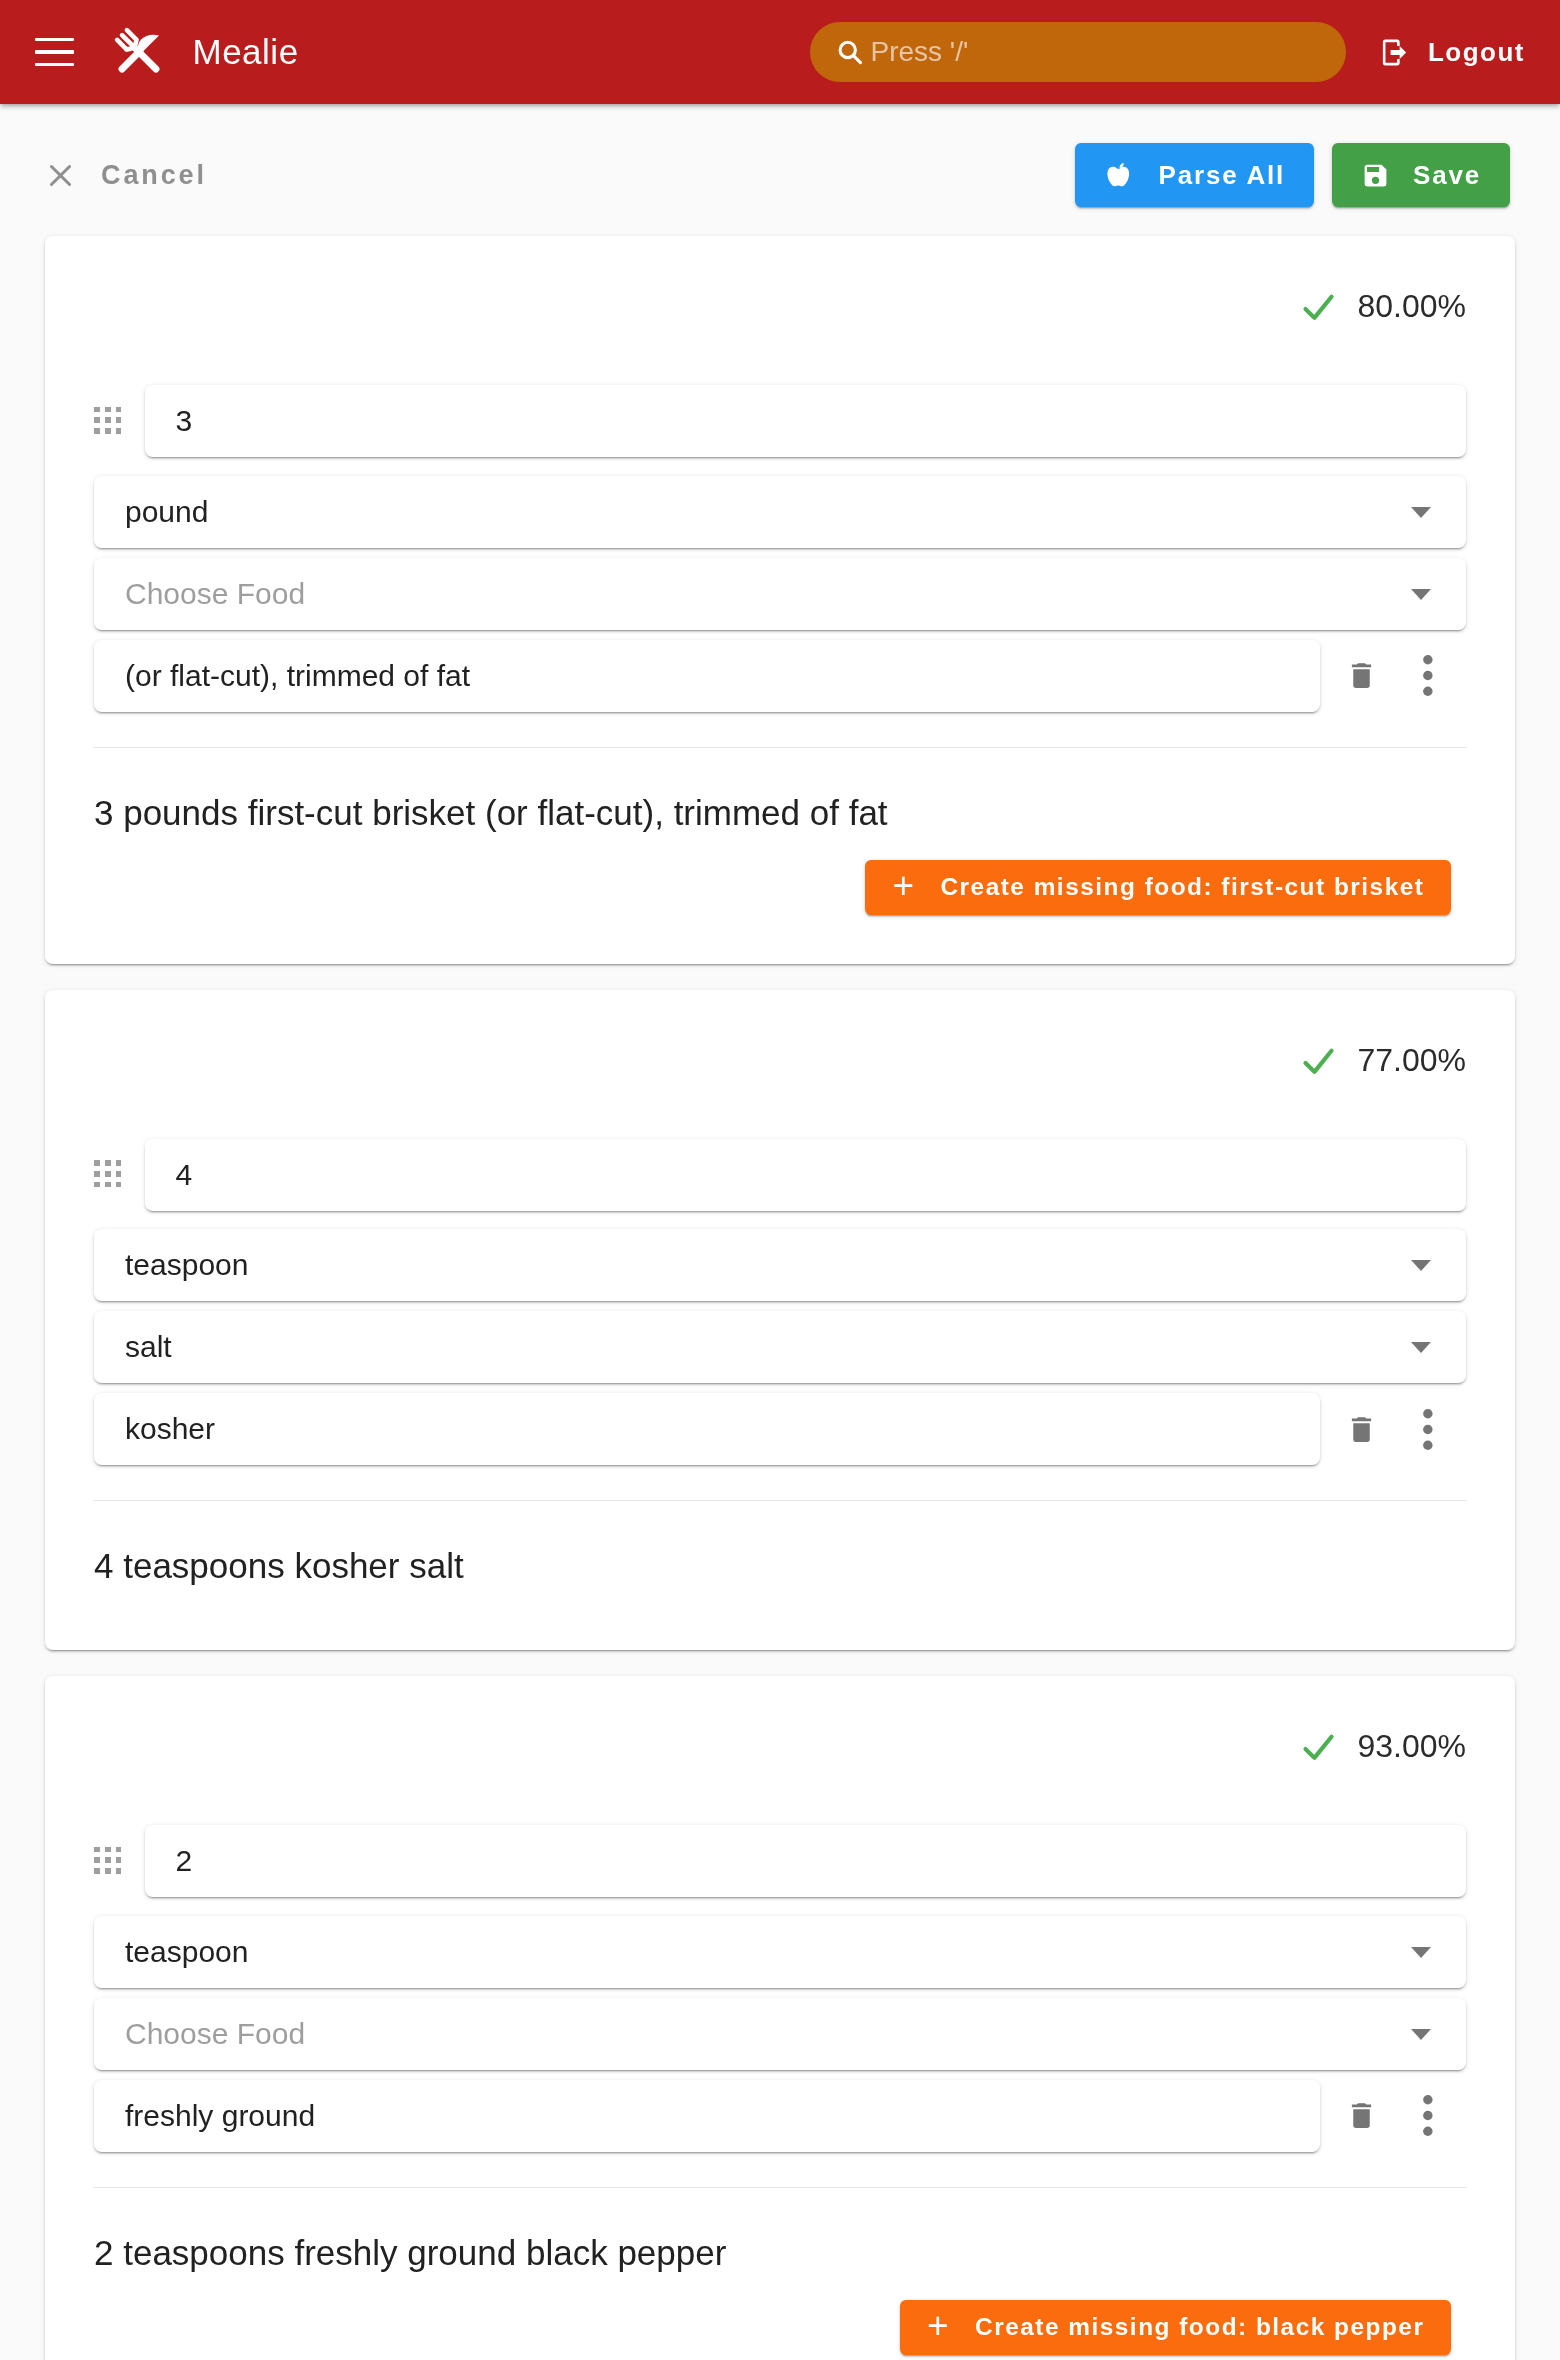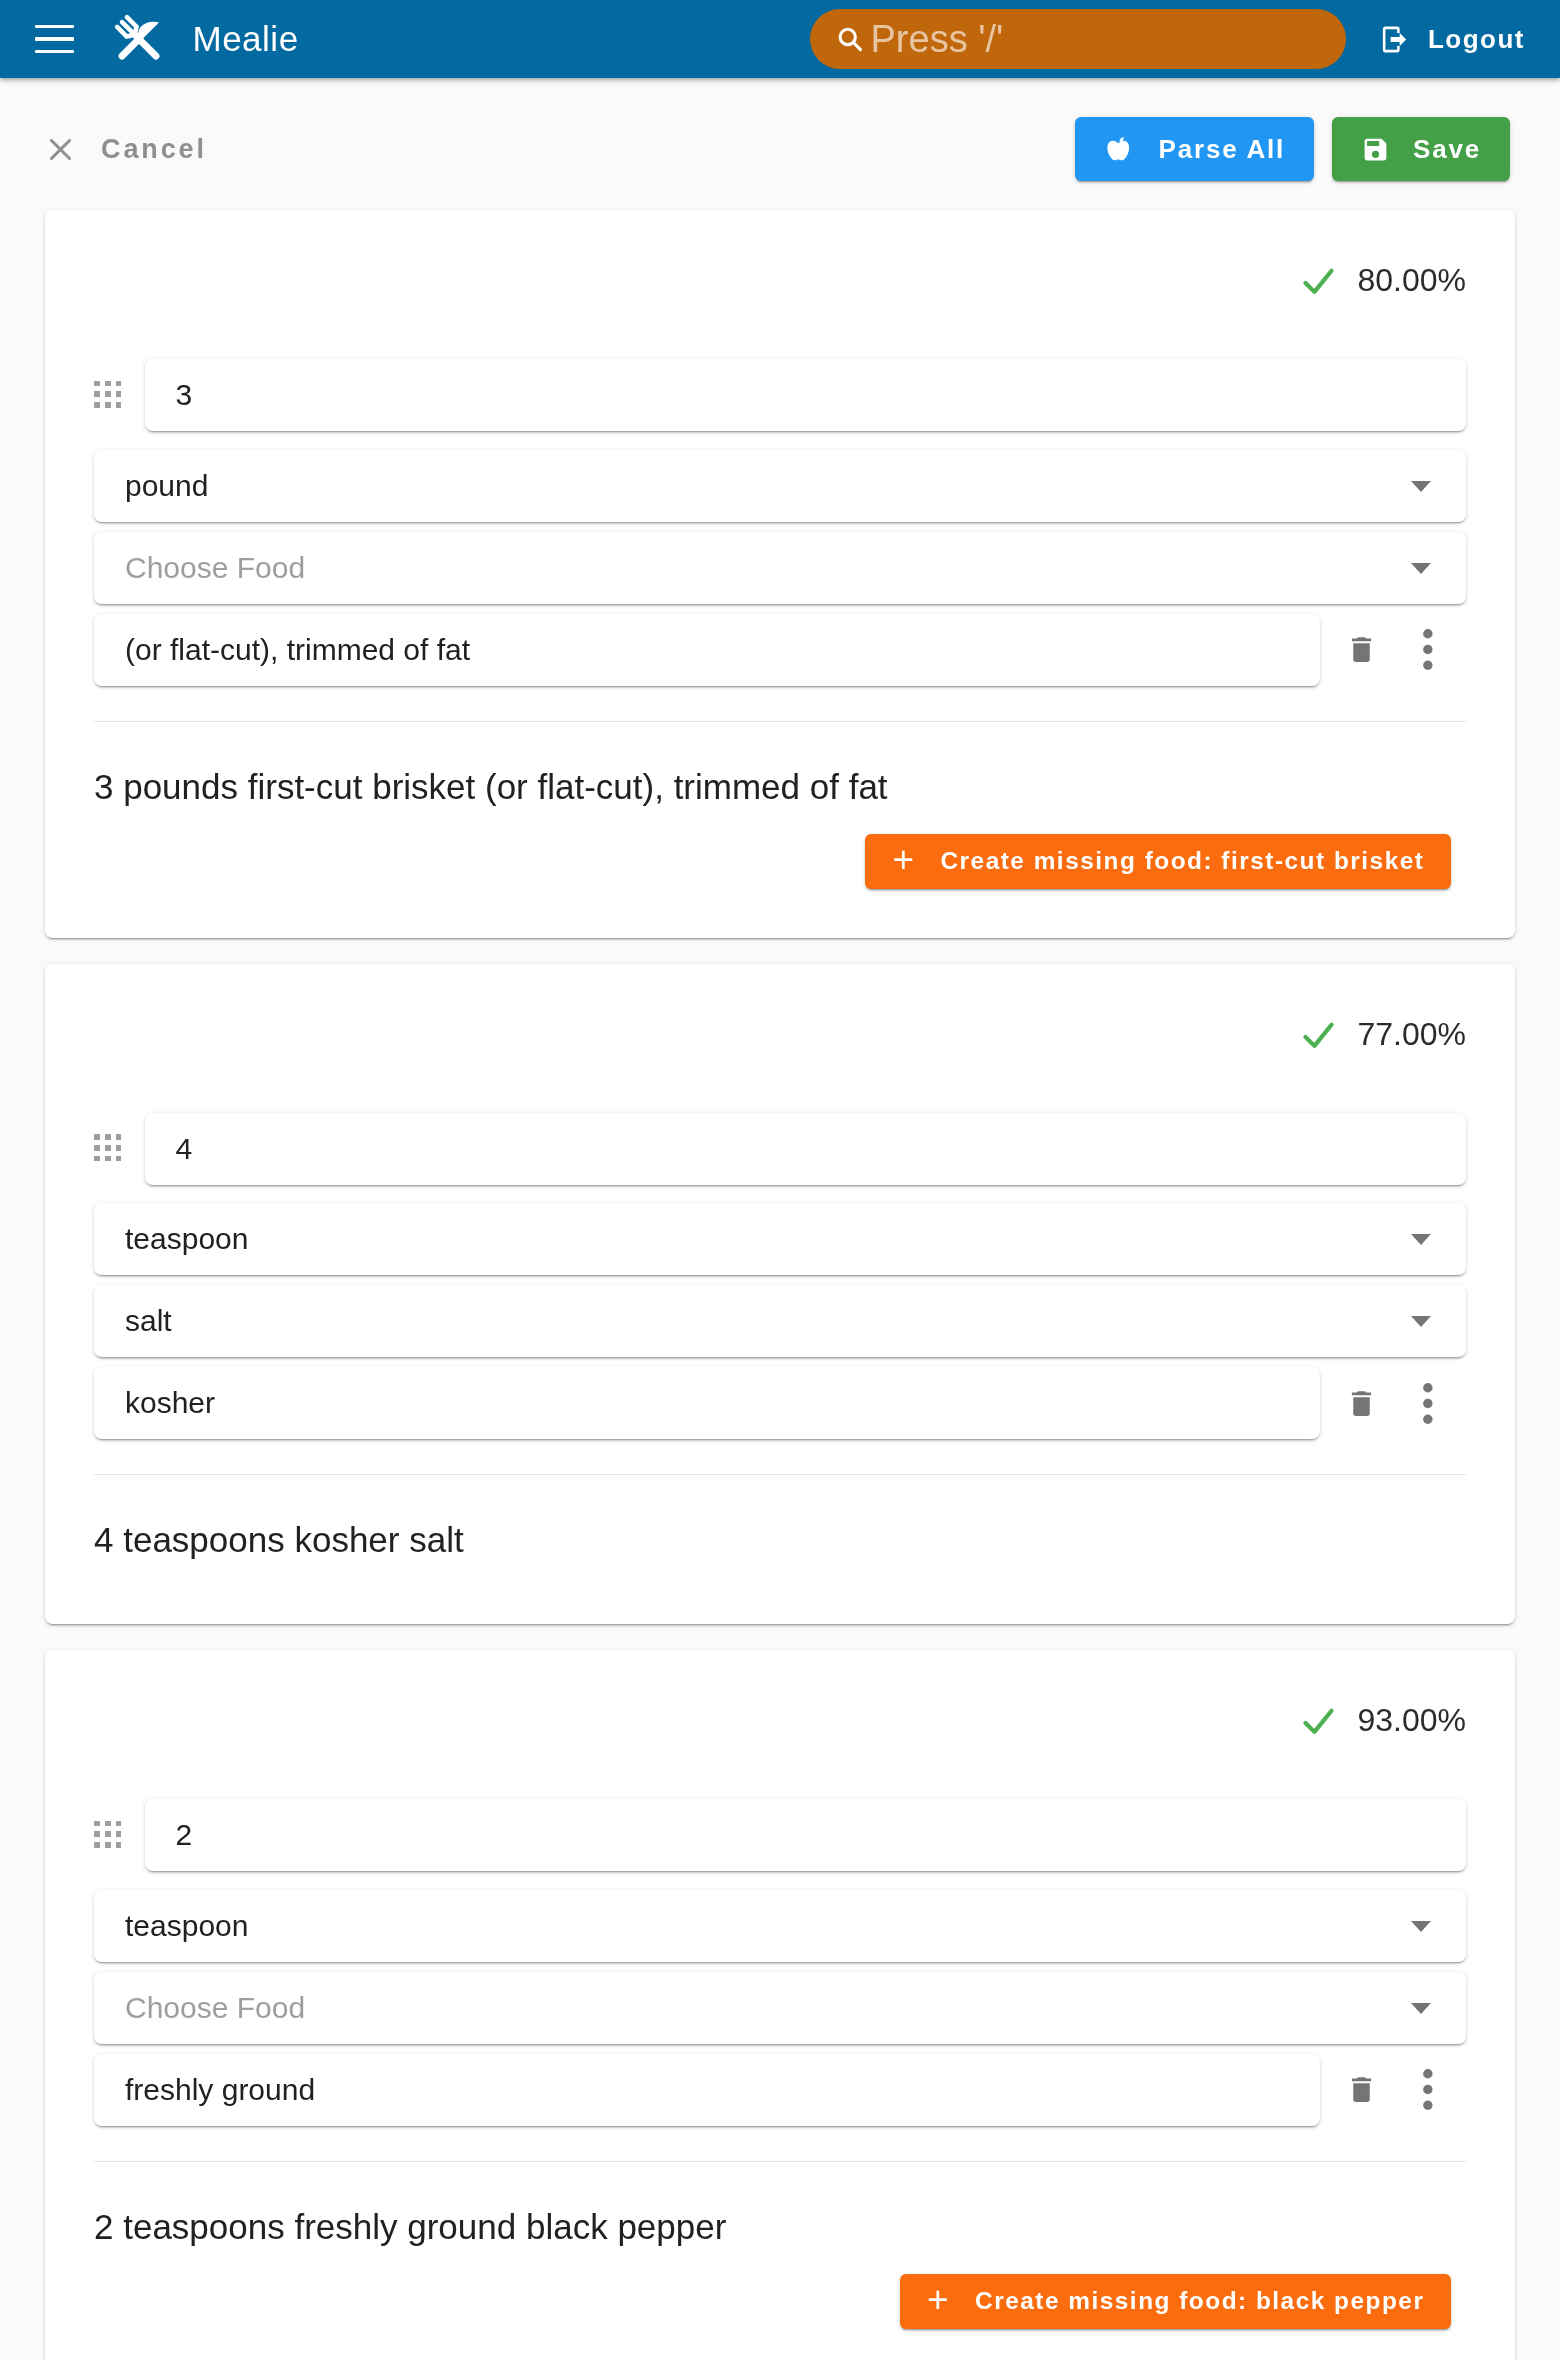--- a/index.html
+++ b/index.html
@@ -3,35 +3,35 @@
 <meta charset="utf-8">
 <style>
   * { box-sizing: border-box; margin: 0; padding: 0; }
   html,body { width:1560px; height:2360px; overflow:hidden; }
   body {
     font-family: "Liberation Sans", "DejaVu Sans", sans-serif;
     background:#FAFAFA; color:#212121;
   }
   
   .appbar {
-    height:78px; background:#0369a1; display:flex; align-items:center;
+    height:104px; background:#b91c1c; display:flex; align-items:center;
     padding:0 35px; box-shadow:0 2px 3.9px -1px rgba(0,0,0,.25), 0 3.9px 4.9px 0 rgba(0,0,0,.16);
     position:relative; z-index:5;
   }
   .hamburger { width:39px; height:29px; display:flex; flex-direction:column; justify-content:space-between; cursor:pointer; }
   .hamburger span { display:block; height:3.9px; border-radius:1px; background:#fff; }
   .logo { width:64px; height:64px; margin-left:33px; }
   .app-title { color:#fff; font-size:35px; font-weight:400; margin-left:21.5px; letter-spacing:0.5px; }
   .searchpill {
     margin-left:auto; width:536px; height:60px; border-radius:30px;
     background:#C0660B; display:flex; align-items:center; padding:0 25px;
   }
   .searchpill input {
     background:transparent; border:none; outline:none; color:#fff;
-    font-size:38px; margin-left:5px; width:100%;
+    font-size:28px; margin-left:5px; width:100%;
     font-family:"Liberation Sans", sans-serif;
   }
   .searchpill input::placeholder { color:rgba(255,255,255,.62); }
   .logout { display:flex; align-items:center; margin-left:33px; cursor:pointer; }
   .logout .lbl { color:#fff; font-size:26px; font-weight:700; letter-spacing:1.5px; margin-left:18px; }
   
   .toolbar { display:flex; align-items:center; padding:39px 50px 0 45px; }
   .cancel { display:flex; align-items:center; cursor:pointer; }
   .cancel .lbl { color:#8F8F8F; font-size:27px; font-weight:700; letter-spacing:2.9px; margin-left:25px; }
   .tb-spacer { flex:1; }

